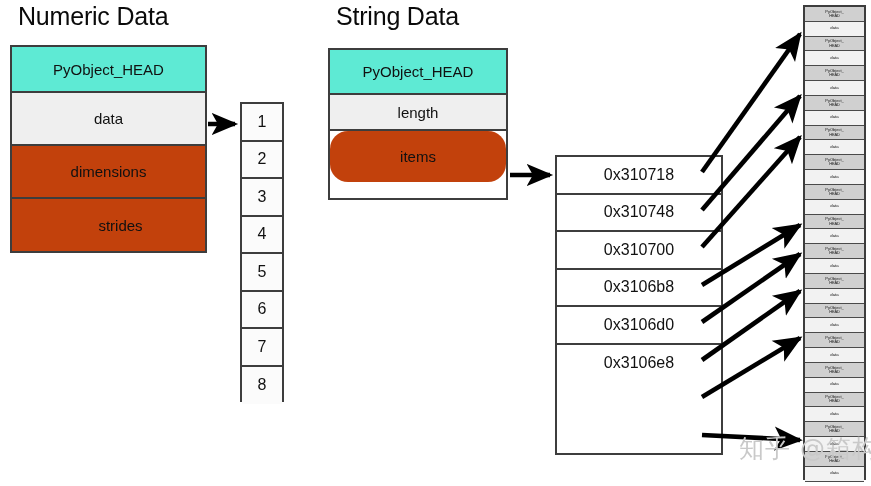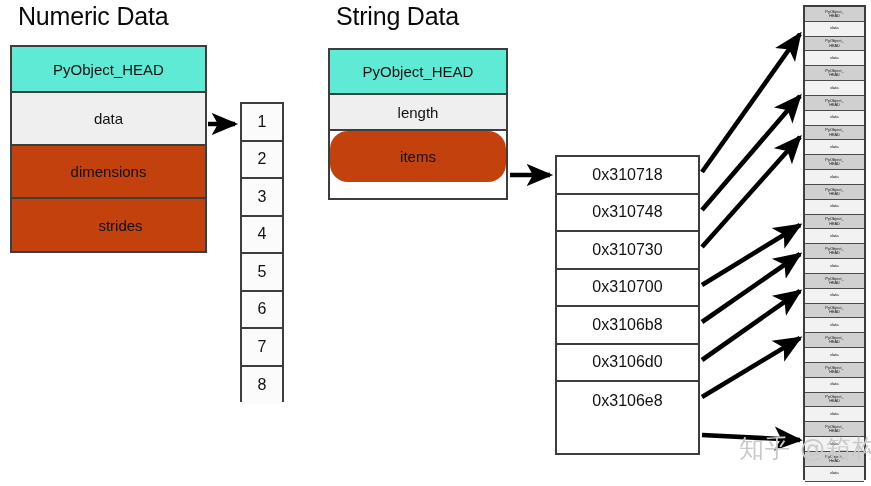--- a/index.html
+++ b/index.html
@@ -79,21 +79,21 @@
 
   #numeric-array { left: 240px; top: 102px; width: 44px; height: 300px; }
   #numeric-array .cell {
     height: 37.5px;
     font-family: "Liberation Sans", sans-serif;
     font-size: 16px;
     color: #111111;
     background: #fbfbfb;
   }
 
-  #pointer-table { left: 555px; top: 155px; width: 145px; height: 300px; }
+  #pointer-table { left: 555px; top: 155px; width: 168px; height: 300px; }
   #pointer-table .cell {
     height: 37.5px;
     font-family: "Liberation Sans", sans-serif;
     font-size: 16px;
     color: #111111;
     background: #ffffff;
   }
 
   #heap-column { left: 803px; top: 5px; width: 63px; height: 475px; }
   #heap-column .cell {
@@ -164,21 +164,20 @@
       <div class="cell">4</div>
       <div class="cell">5</div>
       <div class="cell">6</div>
       <div class="cell">7</div>
       <div class="cell">8</div>
     </div>
 
   <div class="cell-col" id="pointer-table">
       <div class="cell">0x310718</div>
       <div class="cell">0x310748</div>
-      <div class="cell">0x310730</div>
       <div class="cell">0x310700</div>
       <div class="cell">0x3106b8</div>
       <div class="cell">0x3106d0</div>
       <div class="cell">0x3106e8</div>
     </div>
 
   <div class="cell-col" id="heap-column">
       <div class="cell obj-head">
         <span>PyObject_</span>
         <span class="l2">HEAD</span>

